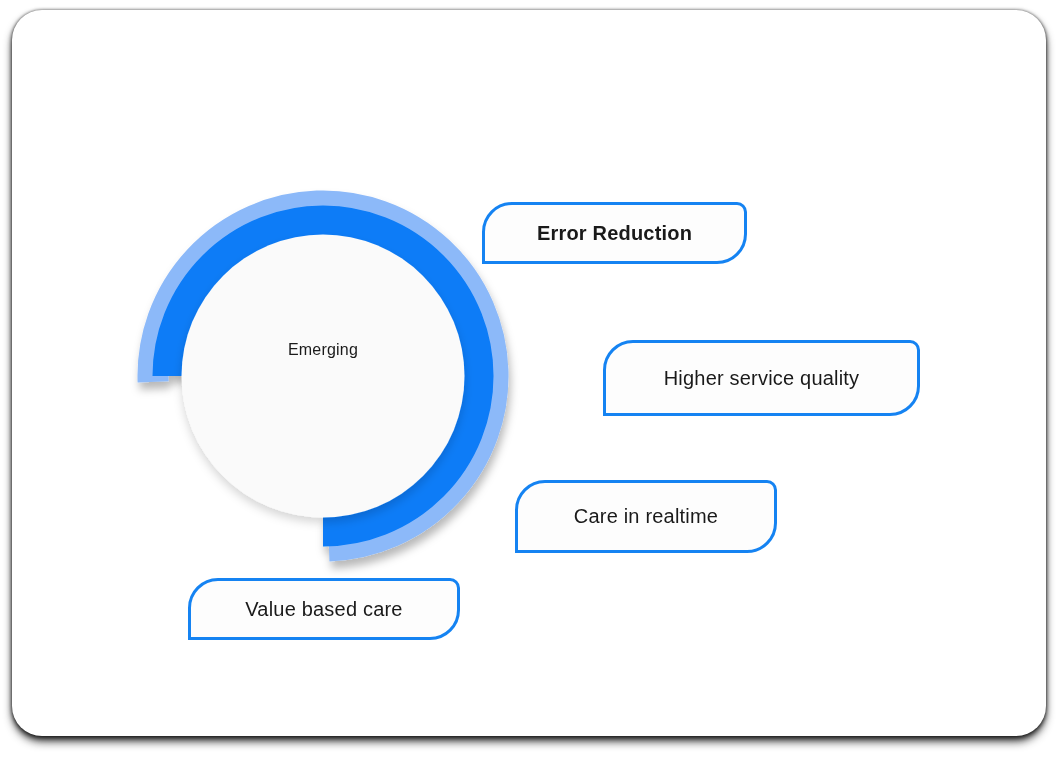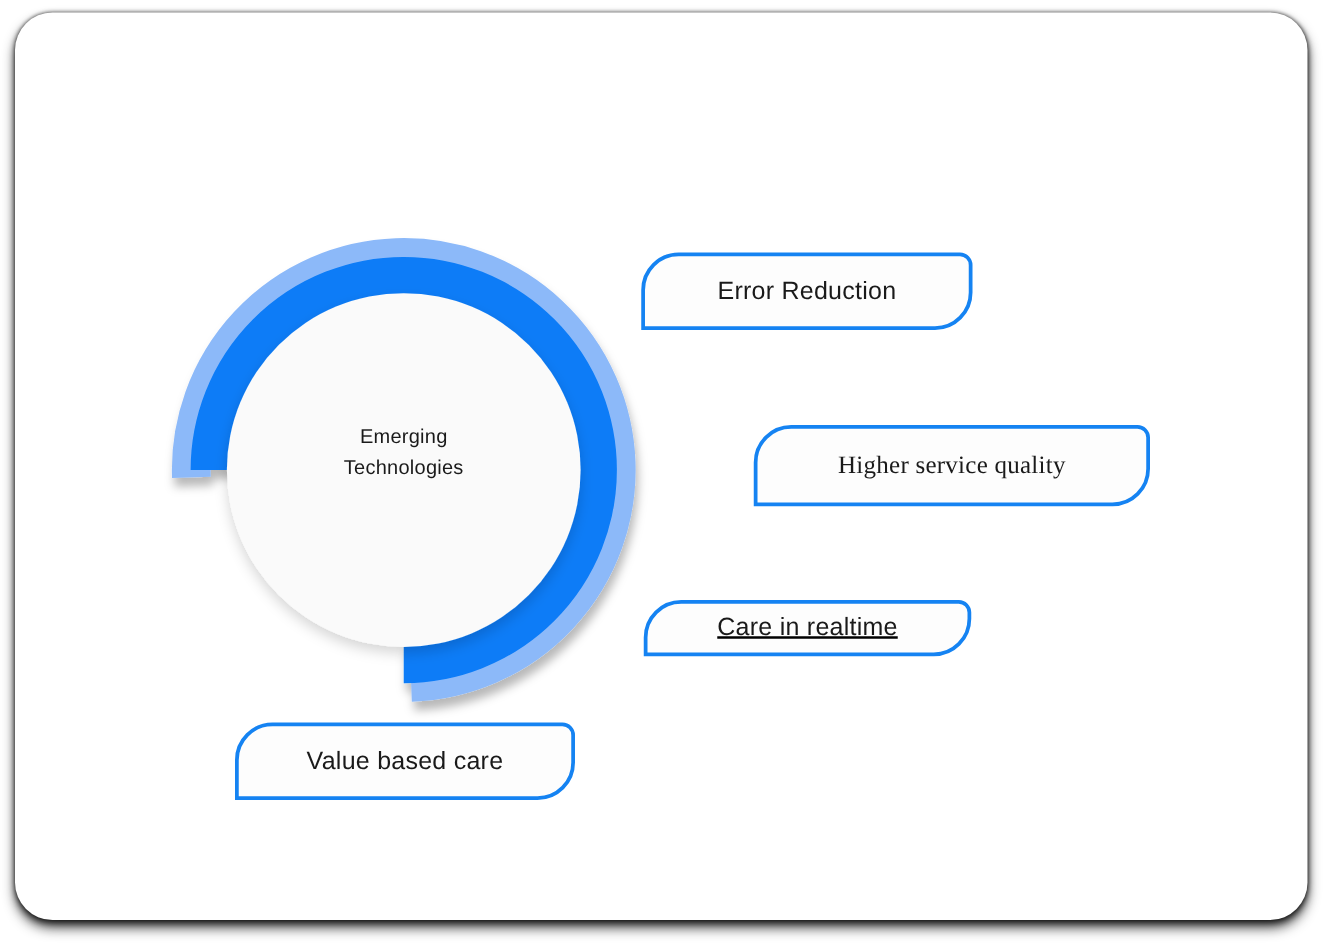--- a/index.html
+++ b/index.html
@@ -68,23 +68,23 @@
     align-items: center;
     justify-content: center;
   }
   .label-box .box-label {
     font-size: 20px;
     color: var(--text, #151515);
     letter-spacing: 0.2px;
     white-space: nowrap;
   }
   .box-1 { left: 195px; top: 110px; width: 253px; height: 58px; }
-  .box-2 { left: 513px; top: 202px; width: 265px; height: 62px; }
-  .box-3 { left: 603px; top: 340px; width: 317px; height: 65px; font-family: Liberation Serif, serif; }
-  .box-4 { left: 515px; top: 480px; width: 262px; height: 45px; text-decoration: underline; }
+  .box-2 { left: 482px; top: 202px; width: 265px; height: 62px; font-weight: bold; }
+  .box-3 { left: 603px; top: 340px; width: 317px; height: 76px; }
+  .box-4 { left: 515px; top: 480px; width: 262px; height: 73px; }
   .box-5 { left: 188px; top: 578px; width: 272px; height: 62px; }
 </style>
 </head>
 <body>
 
 <div class="stage">
 
   <div class="card"></div>
 
   <svg class="arc-svg" width="1064" height="758" viewBox="0 0 1064 758">
@@ -98,21 +98,20 @@
     </defs>
     <g filter="url(#arcShadow)">
       <path class="arc-light" d="M 153.1 381.9 A 170 170 0 1 1 328.9 545.9"></path>
       <path class="arc-dark" d="M 169 376 A 154 154 0 1 1 323 530"></path>
     </g>
     <circle class="center-circle" cx="323" cy="376" r="141.5" filter="url(#circleShadow)"></circle>
   </svg>
 
   <div class="center-text">
     <span>Emerging</span>
-    <span>Technologies</span>
   </div>
 
 
   <div class="label-box box-2">
     <span class="box-label">Error Reduction</span>
   </div>
 
   <div class="label-box box-3">
     <span class="box-label">Higher service quality</span>
   </div>

